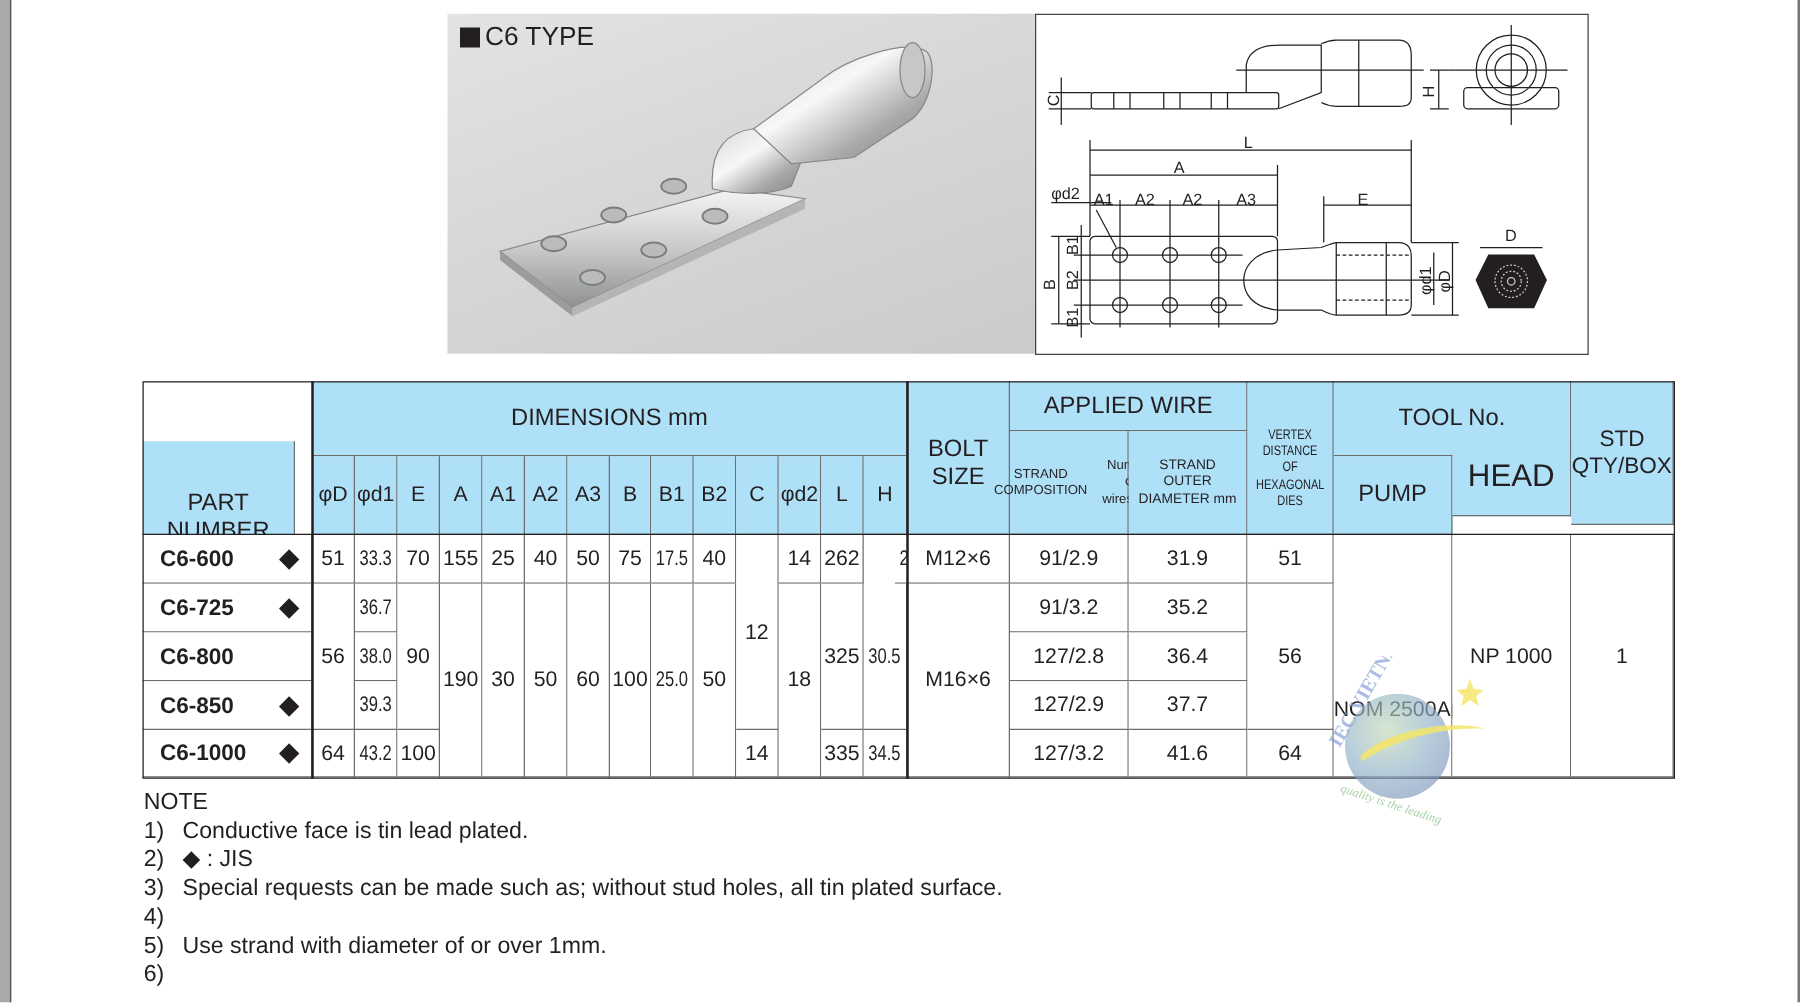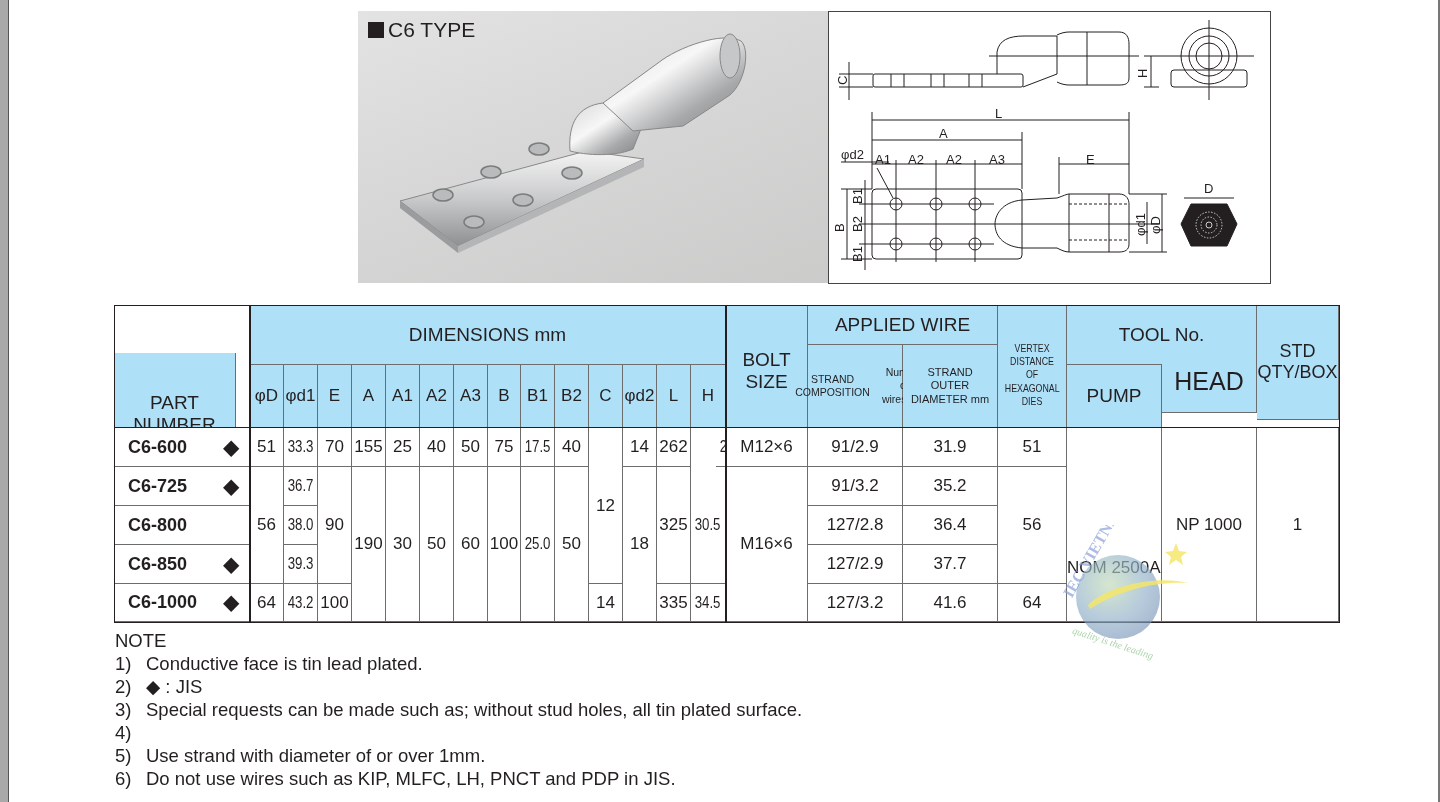--- a/index.html
+++ b/index.html
@@ -368,21 +368,20 @@
     </div>
   <div class="note-line">
       <span class="note-num">4)</span>
     </div>
   <div class="note-line">
       <span class="note-num">5)</span>
       <span>Use strand with diameter of or over 1mm.</span>
     </div>
   <div class="note-line">
       <span class="note-num">6)</span>
-      <span>Do not use wires such as KIP, MLFC, LH, PNCT and PDP in JIS.</span>
     </div>
 </div>
 
 <div class="watermark">
   <svg width="150" height="140" viewBox="0 0 150 140">
     <defs>
       <radialGradient id="globe" cx="0.4" cy="0.35" r="0.7">
         <stop offset="0" stop-color="#bfd9b5"></stop>
           <stop offset="0.6" stop-color="#8fb0c8"></stop>
           <stop offset="1" stop-color="#7a93b8"></stop>

